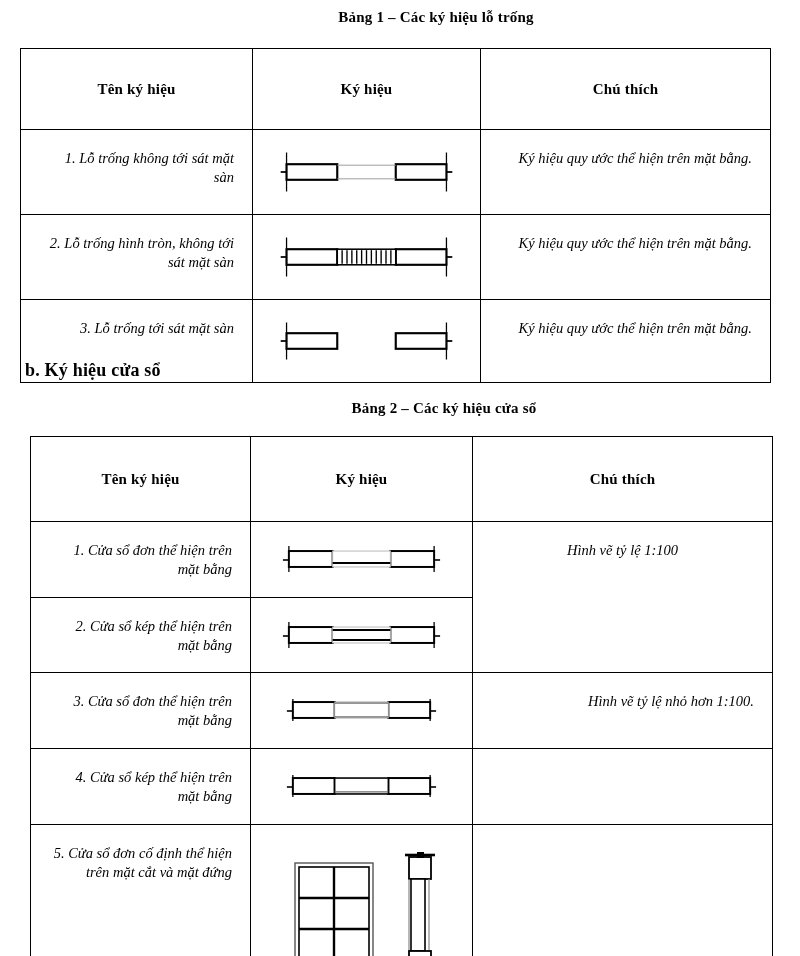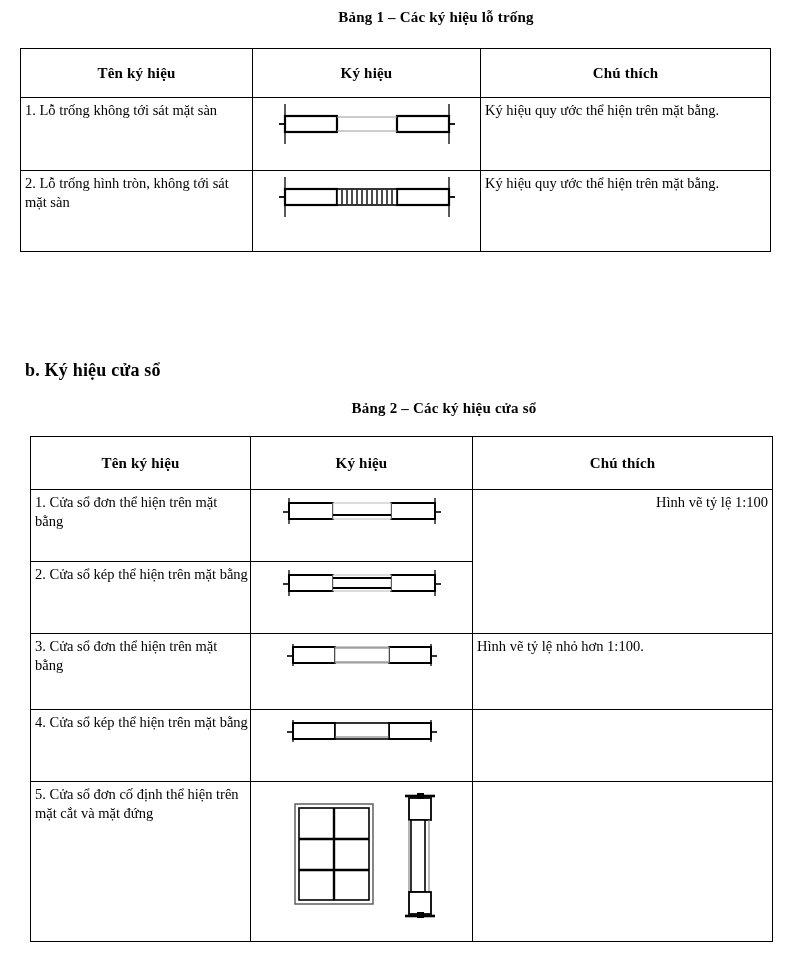--- a/index.html
+++ b/index.html
@@ -33,39 +33,41 @@
   
   table.sym-table {
     border-collapse: collapse;
     table-layout: fixed;
     font-size: 14.5px;
     background: #fff;
   }
   table.sym-table td,
   table.sym-table th {
     border: 1.6px solid #000;
-    padding: 0;
+    padding: 16px;
     vertical-align: top;
     background: #fff;
   }
   table.sym-table thead th {
     text-align: center;
     font-weight: bold;
     font-size: 15px;
     vertical-align: middle;
     letter-spacing: 0.2px;
   }
   .cell-text {
     padding: 3px 2px 2px 4px;
     line-height: 1.30;
-    text-align: left;
+    text-align: right;
+    font-style: italic;
   }
   .cell-text-mid {
-    text-align: right;
+    text-align: center;
     padding: 4px;
+    font-style: italic;
   }
   .cell-sym {
     text-align: center;
     vertical-align: middle;
     padding: 0;
   }
   .vmid { vertical-align: middle; }
 
   
   #title-1 { position: absolute; left: 0; top: 9px; width: 800px; }
@@ -155,20 +157,40 @@
                 <line x1="125" y1="19" x2="125" y2="33"></line>
               </g>
             </svg>
           </div>
         </td>
         <td>
           <div class="cell-text">Ký hiệu quy ước thể hiện trên mặt bằng.</div>
         </td>
       </tr>
 
+      <tr style="height:66px;">
+        <td>
+          <div class="cell-text">3. Lỗ trống tới sát mặt sàn</div>
+        </td>
+        <td class="cell-sym">
+          <div class="sym-holder">
+            <svg width="200" height="50" viewBox="0 0 200 50" aria-hidden="true">
+              <line x1="18" y1="6" x2="18" y2="44" stroke="#000" stroke-width="1.3"></line>
+              <line x1="182" y1="6" x2="182" y2="44" stroke="#000" stroke-width="1.3"></line>
+              <line x1="12" y1="25" x2="26" y2="25" stroke="#000" stroke-width="1.8"></line>
+              <line x1="174" y1="25" x2="188" y2="25" stroke="#000" stroke-width="1.8"></line>
+              <rect x="18" y="17" width="52" height="16" fill="#fff" stroke="#000" stroke-width="2.2"></rect>
+              <rect x="130" y="17" width="52" height="16" fill="#fff" stroke="#000" stroke-width="2.2"></rect>
+            </svg>
+          </div>
+        </td>
+        <td>
+          <div class="cell-text">Ký hiệu quy ước thể hiện trên mặt bằng.</div>
+        </td>
+      </tr>
     </tbody>
   </table>
 </div>
 
 <div id="heading-b" class="section-heading">b. Ký hiệu cửa sổ</div>
 
 <div id="title-2" class="table-title">Bảng 2 – Các ký hiệu cửa sổ</div>
 
 <div id="table-2-wrap">
   <table class="sym-table" style="width:742px;">

